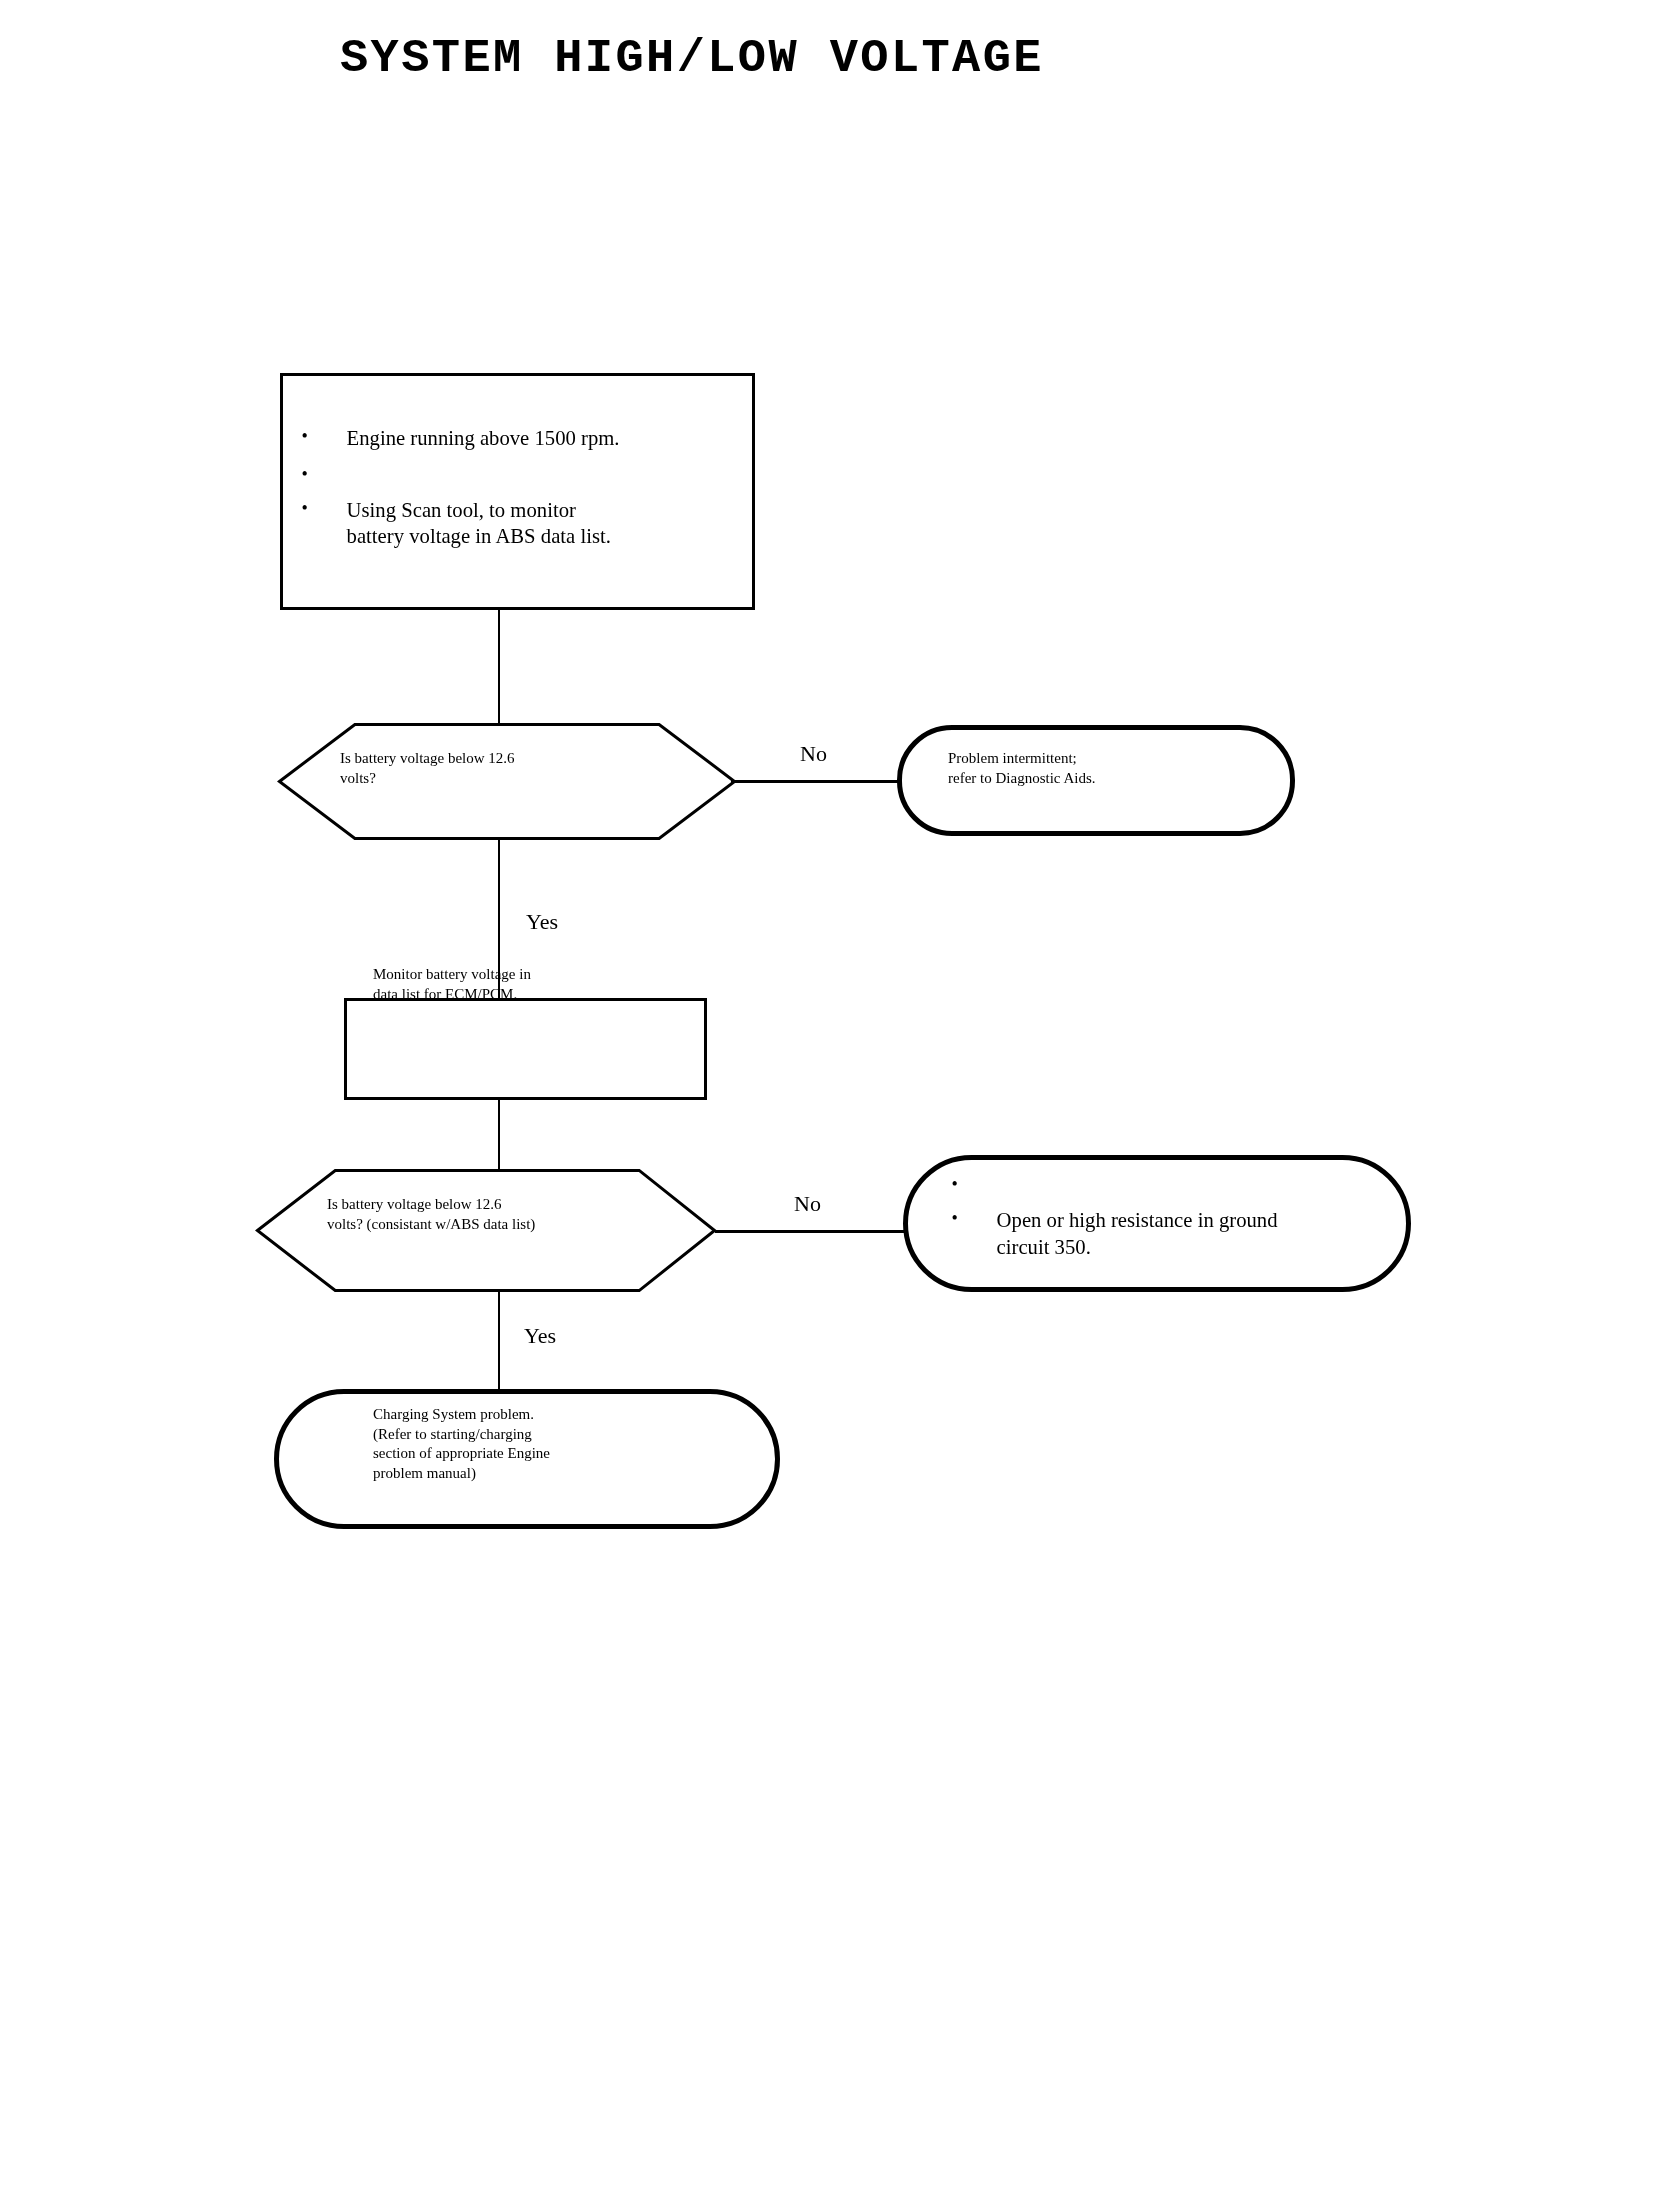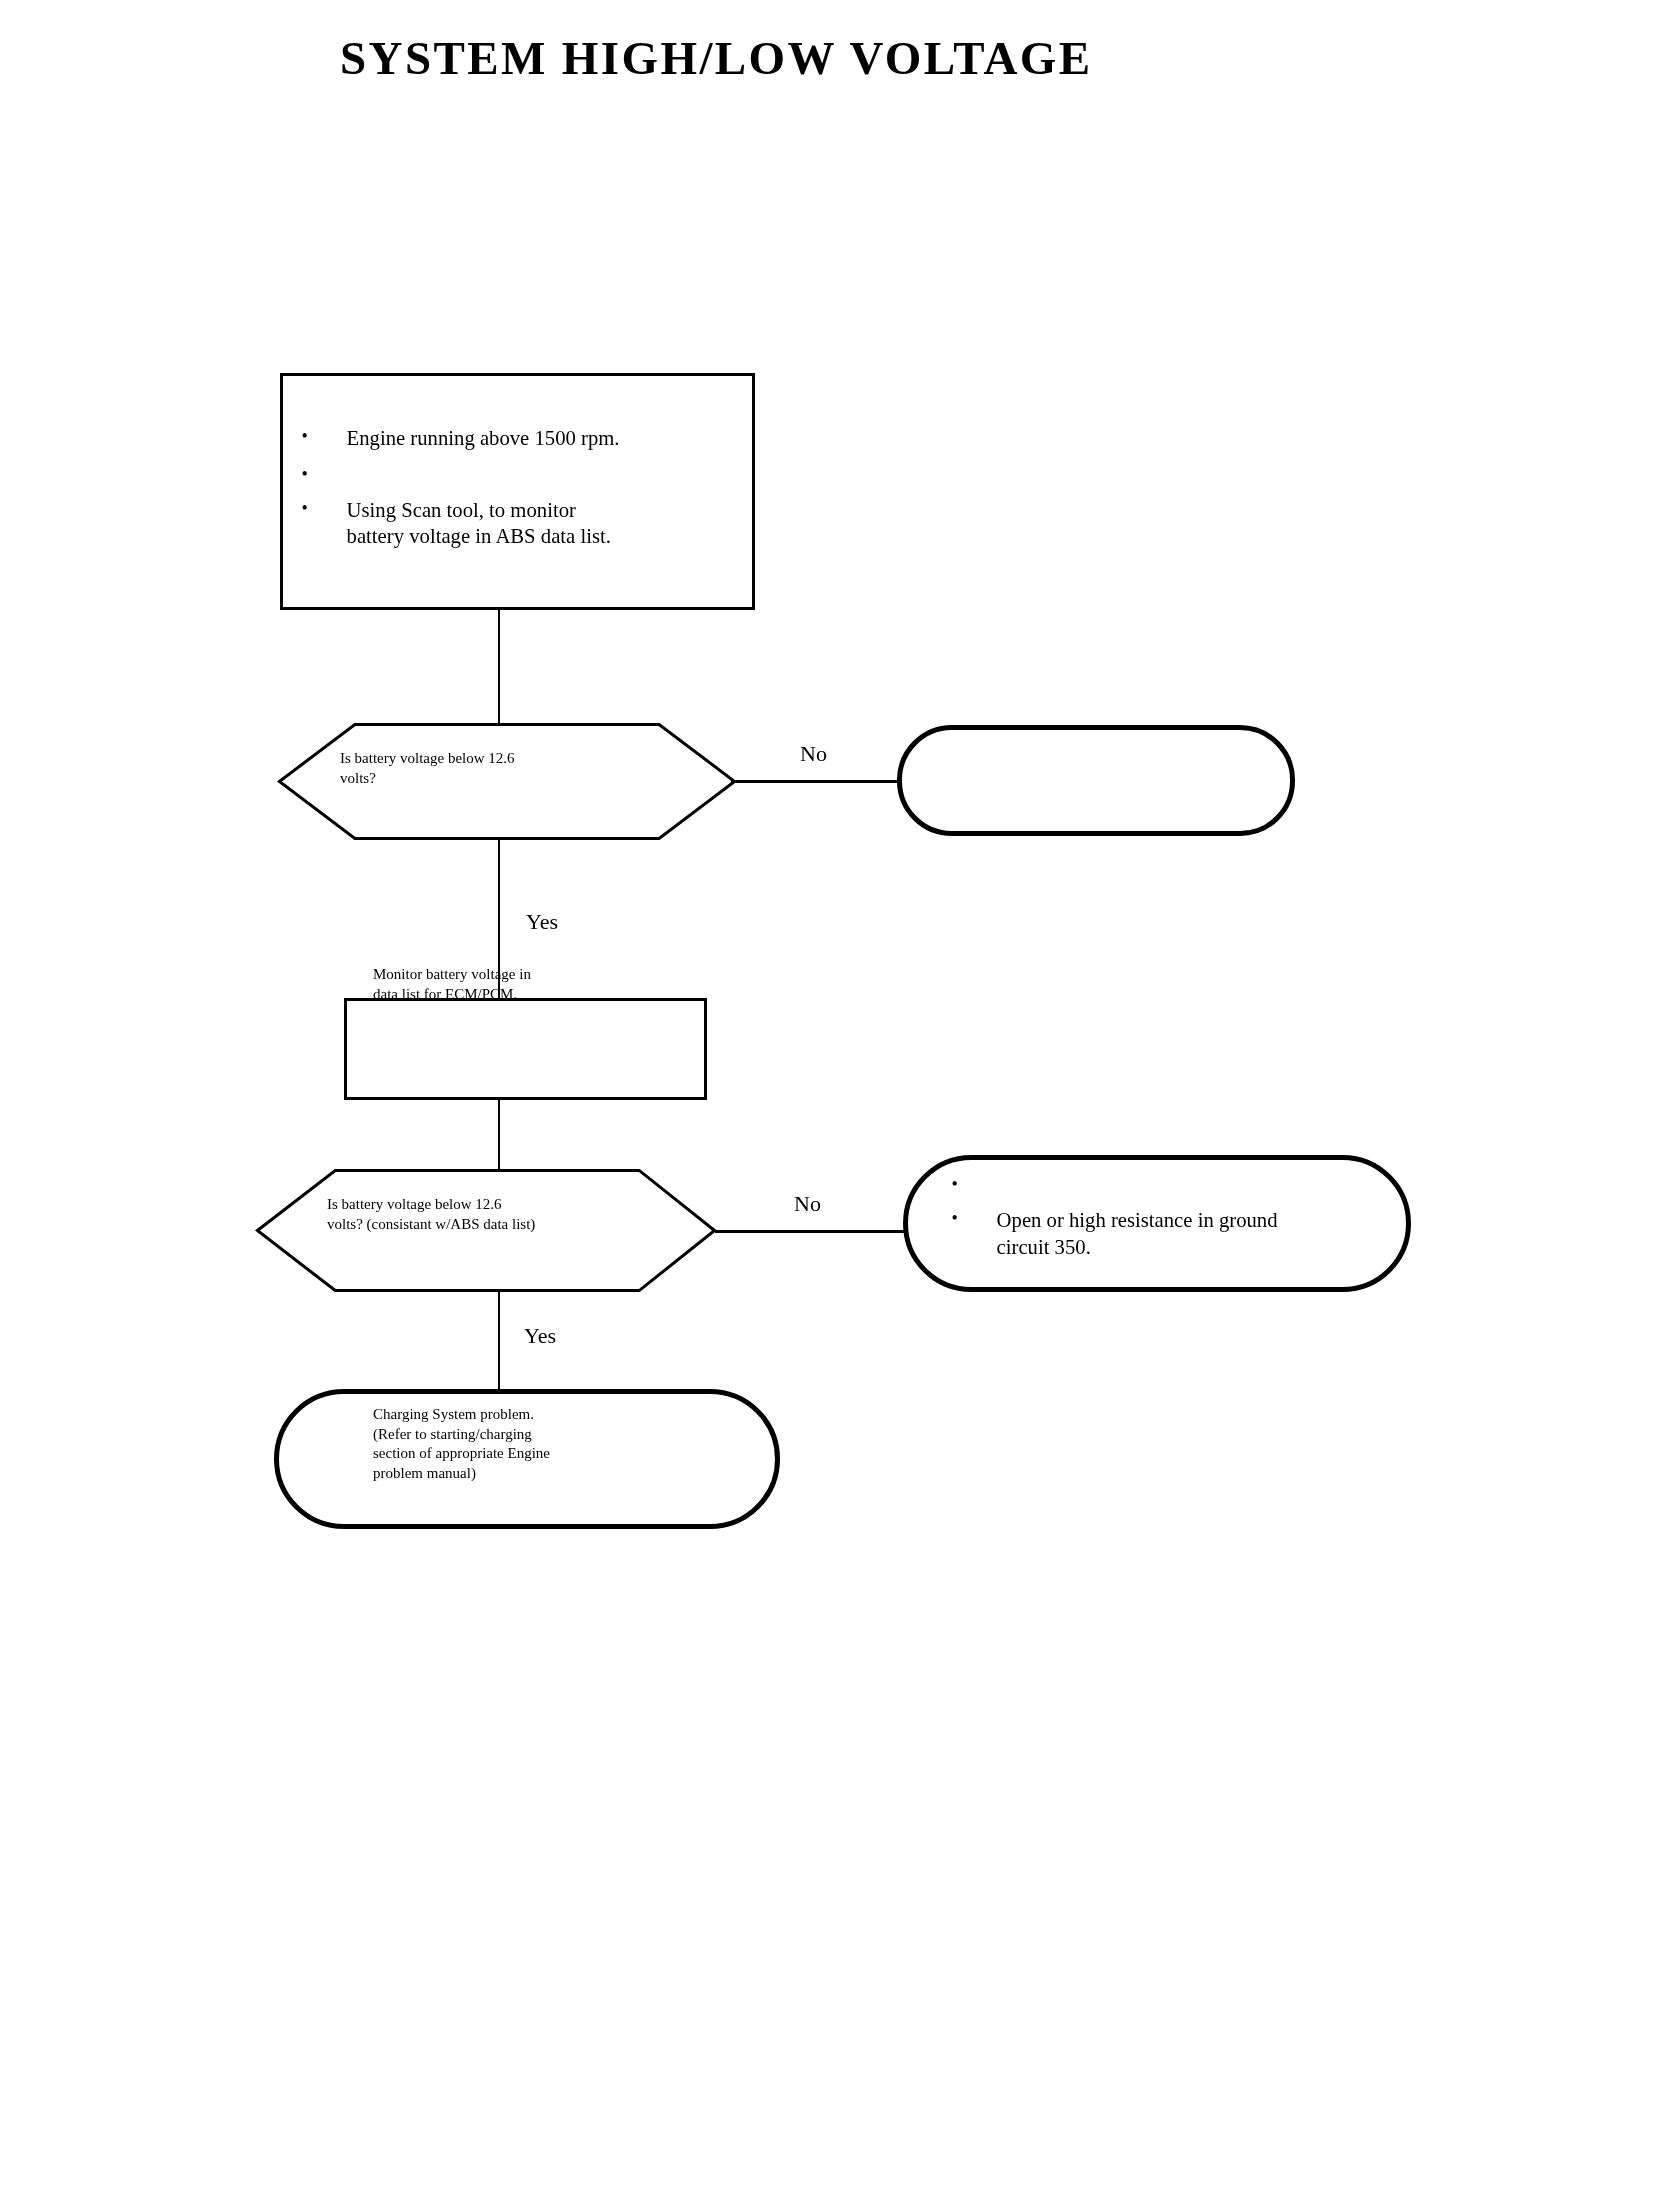--- a/index.html
+++ b/index.html
@@ -19,21 +19,21 @@
     background: #ffffff;
     overflow: hidden;
   }
 
   
   #doc-title {
     position: absolute;
     left: 340px;
     top: 35px;
     width: 851px;
-    font-family: Liberation Serif, serif;
+    font-family: Liberation Mono, monospace;
     font-weight: bold;
     font-size: 47px;
     letter-spacing: 2.4px;
     white-space: nowrap;
     line-height: 1.0;
   }
 
   
   .node-text {
     position: absolute;
@@ -157,20 +157,24 @@
   </div>
   <div class="node-text" style="left:340px; top:749px; width:377px;">
     <div>Is battery voltage below 12.6</div>
     <div>volts?</div>
   </div>
 
   <div class="conn-h" style="left:731px; top:780px; width:167px;"></div>
   <div class="edge-label" style="left:800px; top:743px;">No</div>
 
   <div class="stadium-node" style="left:897px; top:725px; width:398px; height:111px; border-radius:55px;"></div>
+  <div class="node-text" style="left:948px; top:749px; width:340px;">
+    <div>Problem intermittent;</div>
+    <div>refer to Diagnostic Aids.</div>
+  </div>
 
   <div class="conn-v" style="left:498px; top:839px; height:159px;"></div>
   <div class="edge-label" style="left:526px; top:911px;">Yes</div>
 
   <div class="rect-node" style="left:344px; top:998px; width:363px; height:102px;"></div>
   <div class="node-text" style="left:373px; top:965px; width:328px;">
     <div>Monitor battery voltage in</div>
     <div>data list for ECM/PCM.</div>
   </div>
 

